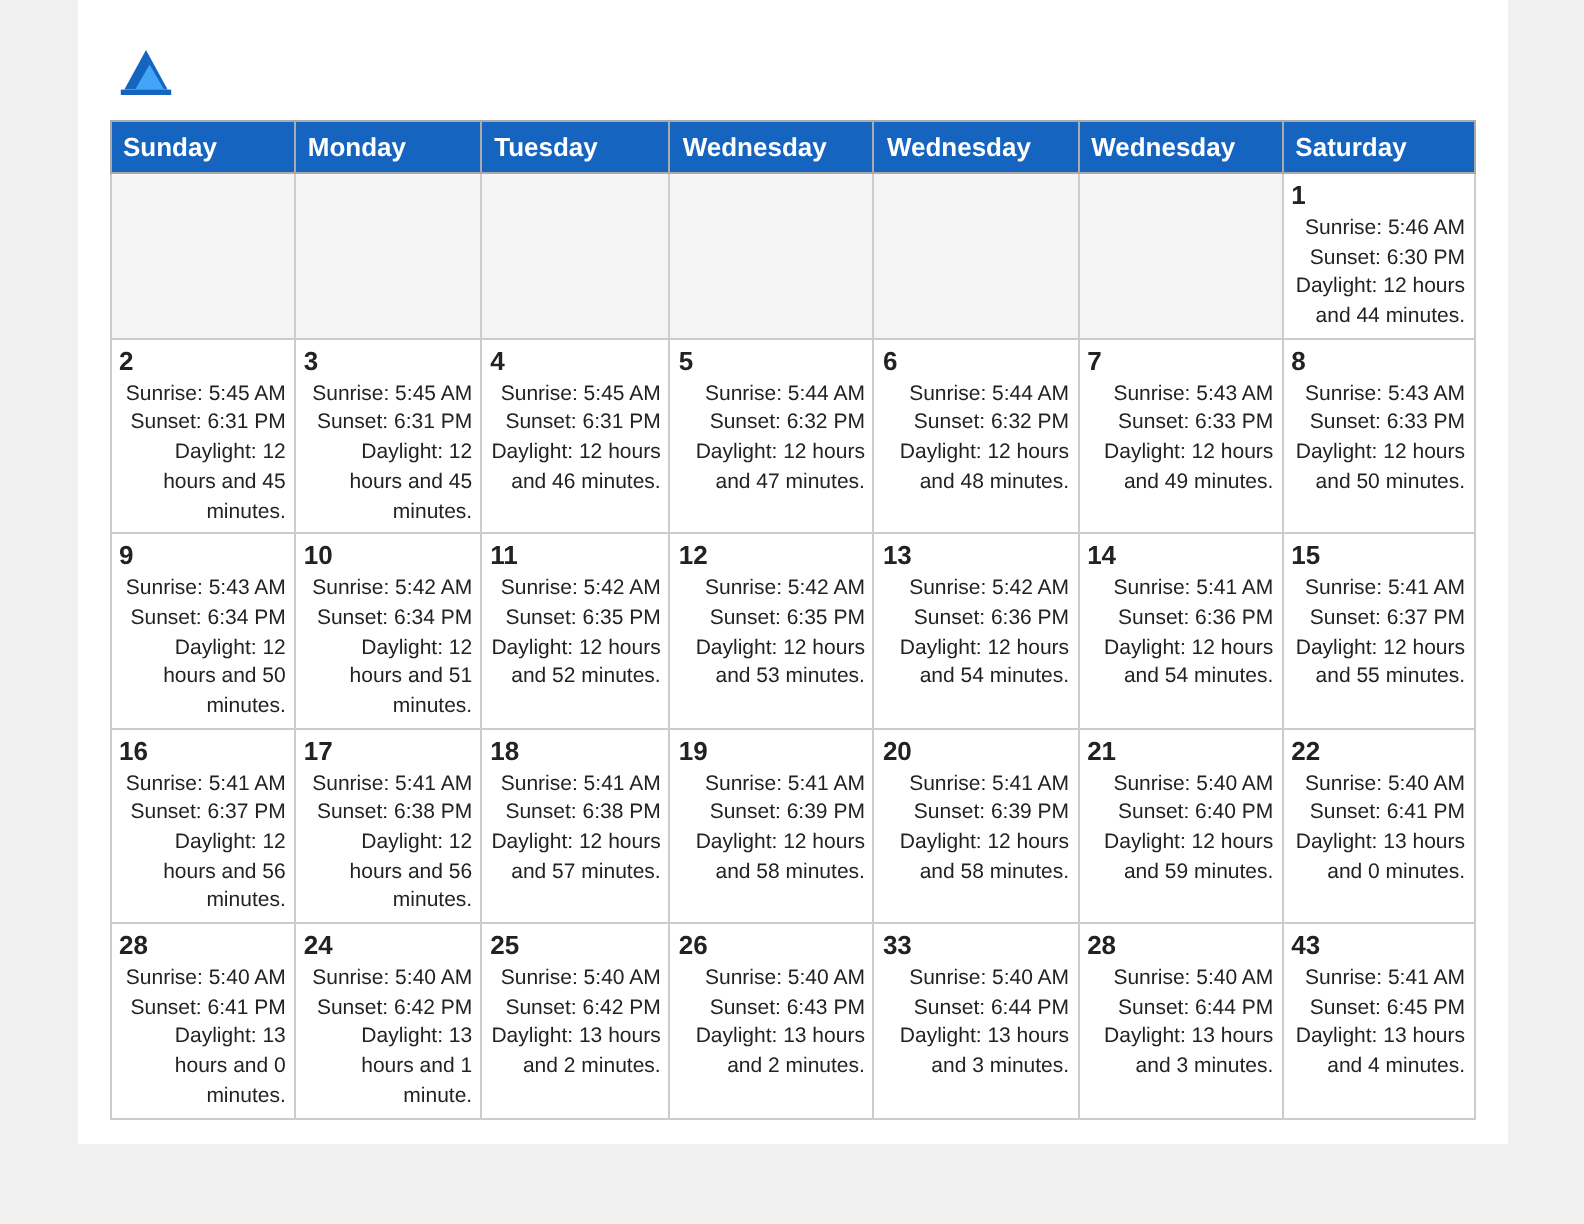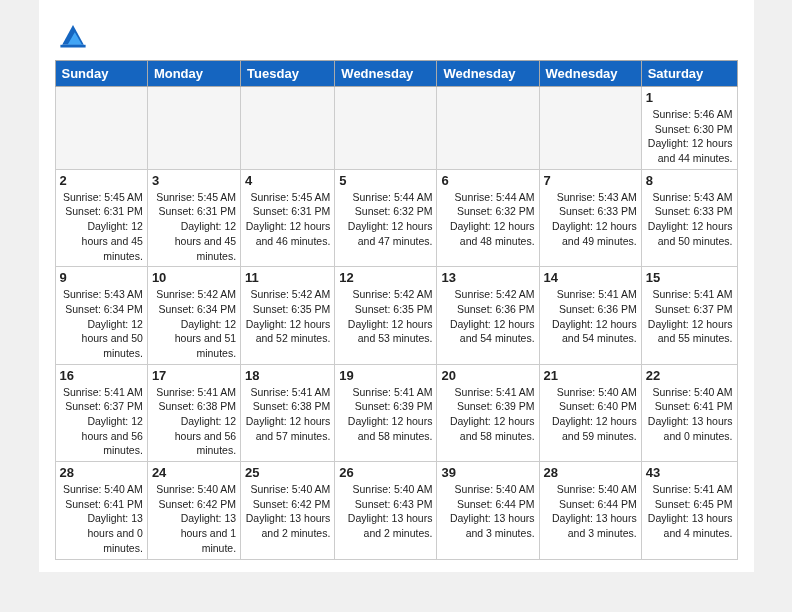--- a/index.html
+++ b/index.html
@@ -292,21 +292,21 @@
 Sunset: 6:42 PM
 Daylight: 13 hours and 2 minutes.</div>
           </td>
           <td>
             <span class="day-num">26</span>
             <div class="day-info" style="white-space: pre-line;">Sunrise: 5:40 AM
 Sunset: 6:43 PM
 Daylight: 13 hours and 2 minutes.</div>
           </td>
           <td>
-            <span class="day-num">39</span>
+            <span class="day-num">33</span>
             <div class="day-info" style="white-space: pre-line;">Sunrise: 5:40 AM
 Sunset: 6:44 PM
 Daylight: 13 hours and 3 minutes.</div>
           </td>
           <td>
             <span class="day-num">28</span>
             <div class="day-info" style="white-space: pre-line;">Sunrise: 5:40 AM
 Sunset: 6:44 PM
 Daylight: 13 hours and 3 minutes.</div>
           </td>

